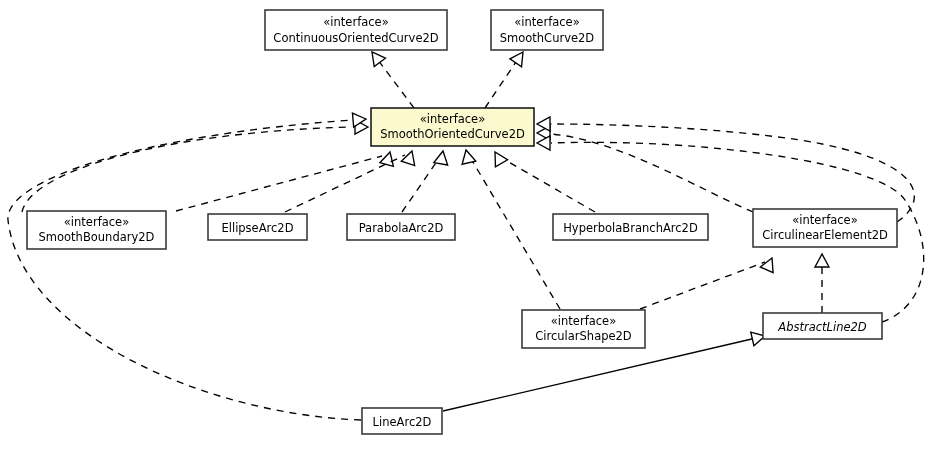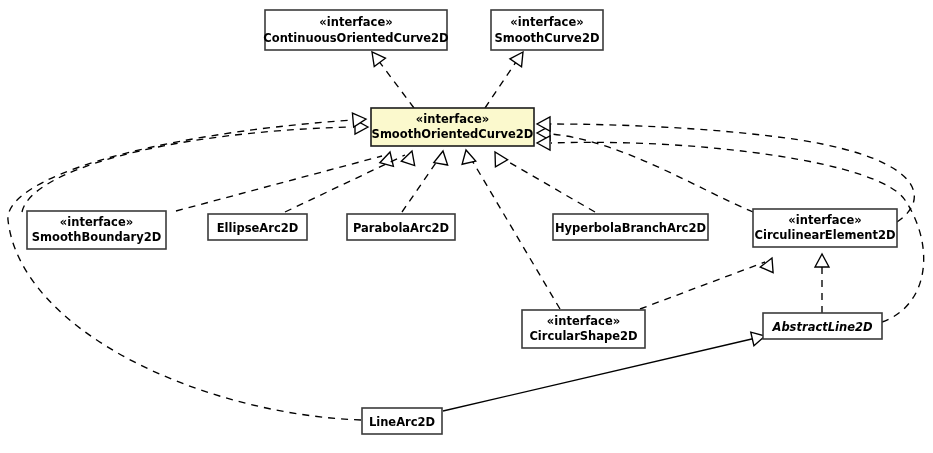--- a/index.html
+++ b/index.html
@@ -12,21 +12,20 @@
     width: 933px;
     height: 453px;
     font-family: "DejaVu Sans", sans-serif;
     overflow: hidden;
   }
   #diagram-root {
     position: relative;
     width: 933px;
     height: 453px;
     background: #ffffff;
-    font-weight: bold;
   }
   svg#uml-canvas {
     position: absolute;
     top: 0;
     left: 0;
     width: 933px;
     height: 453px;
     display: block;
   }
   .node-box {

